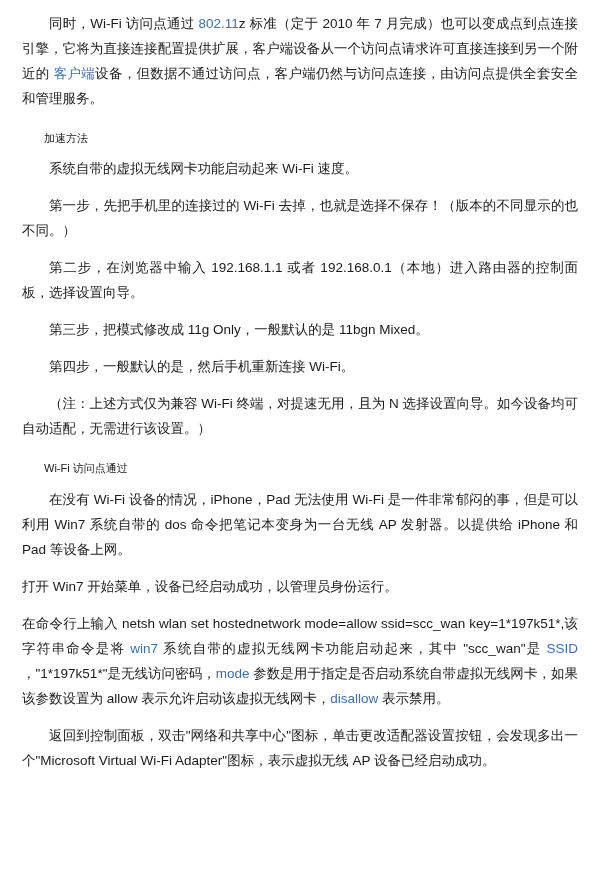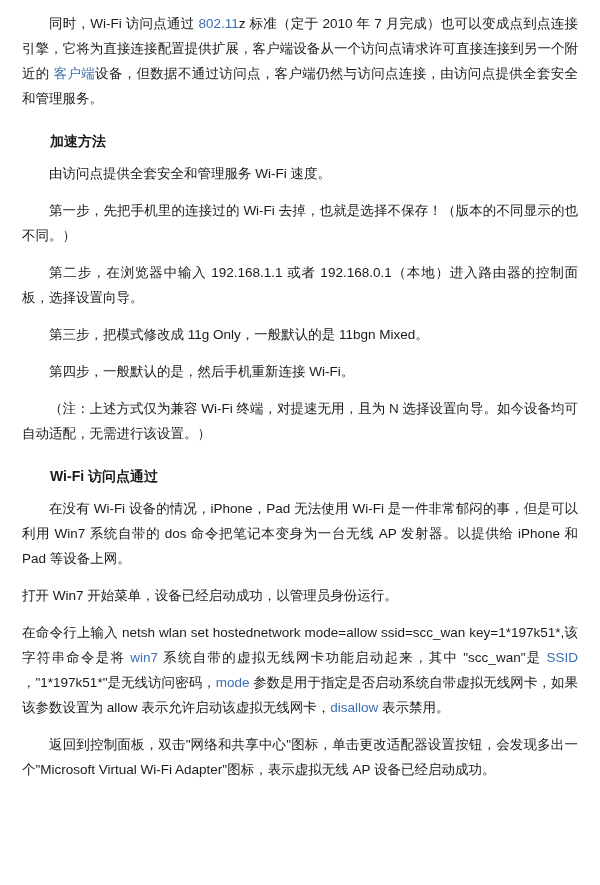--- a/index.html
+++ b/index.html
@@ -24,40 +24,40 @@
   p {
     margin: 0 0 12px 0;
     text-align: justify;
     text-justify: inter-ideograph;
   }
   p.indent {
     text-indent: 2em;
   }
   h3.section {
     margin: 18px 0 10px 0;
-    font-size: 14px;
-    font-weight: bold;
+    font-size: 11px;
+    font-weight: normal;
     text-indent: 2em;
     line-height: 1.6;
   }
   a.link {
     color: #3a6fb0;
     text-decoration: none;
   }
 </style>
 </head>
 <body>
 
 <div class="page">
 
   <p class="indent"><span>同时，Wi-Fi 访问点通过 </span><a class="link" href="#">802.11</a><span>z 标准（定于 2010 年 7 月完成）也可以变成点到点连接引擎，它将为直接连接配置提供扩展，客户端设备从一个访问点请求许可直接连接到另一个附近的 </span><a class="link" href="#">客户端</a><span>设备，但数据不通过访问点，客户端仍然与访问点连接，由访问点提供全套安全和管理服务。</span></p>
 
   <h3 class="section">加速方法</h3>
 
-  <p class="indent">由访问点提供全套安全和管理服务 Wi-Fi 速度。</p>
+  <p class="indent">系统自带的虚拟无线网卡功能启动起来 Wi-Fi 速度。</p>
   <p class="indent">第一步，先把手机里的连接过的 Wi-Fi 去掉，也就是选择不保存！（版本的不同显示的也不同。）</p>
   <p class="indent">第二步，在浏览器中输入 192.168.1.1 或者 192.168.0.1（本地）进入路由器的控制面板，选择设置向导。</p>
   <p class="indent">第三步，把模式修改成 11g Only，一般默认的是 11bgn Mixed。</p>
   <p class="indent">第四步，一般默认的是，然后手机重新连接 Wi-Fi。</p>
   <p class="indent">（注：上述方式仅为兼容 Wi-Fi 终端，对提速无用，且为 N 选择设置向导。如今设备均可自动适配，无需进行该设置。）</p>
 
   <h3 class="section">Wi-Fi 访问点通过</h3>
 
   <p class="indent"><span>在没有 Wi-Fi 设备的情况，iPhone，Pad 无法使用 Wi-Fi 是一件非常郁闷的事，但是可以利用 Win7 系统自带的 dos 命令把笔记本变身为一台无线 AP 发射器。以提供给 iPhone 和 Pad 等设备上网。</span></p>
   <p><span>打开 Win7 开始菜单，设备已经启动成功，以管理员身份运行。</span></p>

